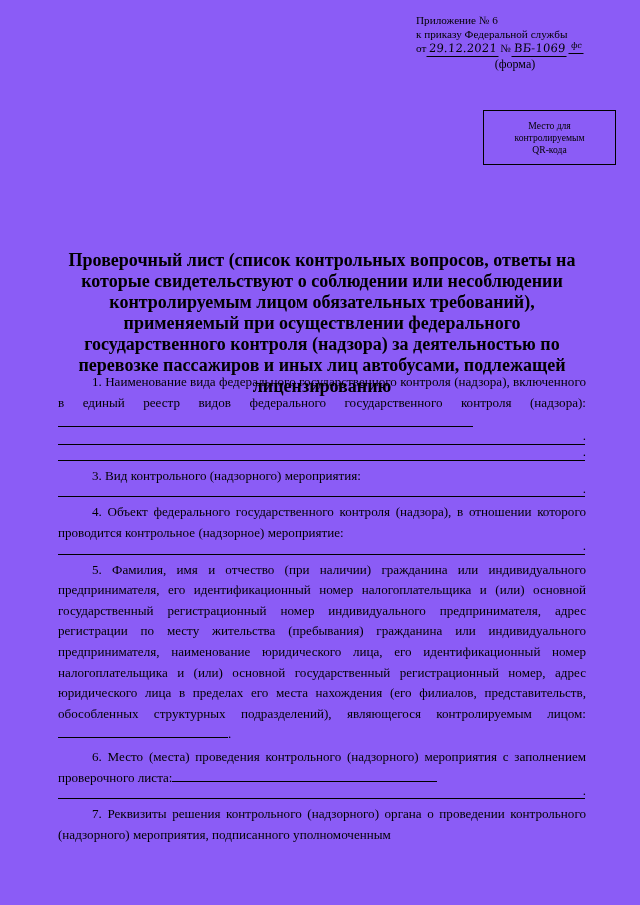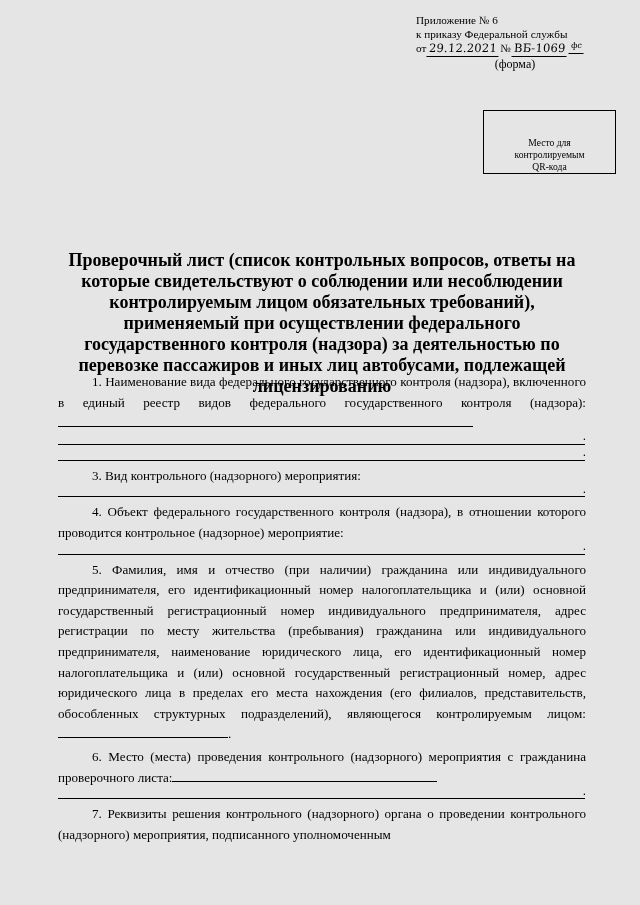--- a/index.html
+++ b/index.html
@@ -4,21 +4,21 @@
 <style>
   html, body {
     margin: 0;
     padding: 0;
     background: #ffffff;
   }
   .page {
     position: relative;
     width: 640px;
     height: 905px;
-    background: #e5e5e5;
+    background: #8b5cf6;
     font-family: "Liberation Serif", "DejaVu Serif", serif;
     color: #000000;
     overflow: hidden;
   }
 
   
   .header-block {
     position: absolute;
     left: 416px;
     top: 14px;
@@ -57,27 +57,27 @@
     margin-top: 1px;
     font-size: 12px;
   }
 
   
   .qr-box {
     position: absolute;
     left: 483px;
     top: 110px;
     width: 133px;
-    height: 64px;
+    height: 55px;
     border: 1px solid #000;
     box-sizing: border-box;
     display: flex;
     flex-direction: column;
     align-items: center;
-    justify-content: flex-end;
+    justify-content: center;
     font-size: 9.6px;
     line-height: 12px;
     text-align: center;
   }
 
   
   .doc-title {
     position: absolute;
     left: 58px;
     top: 250px;
@@ -203,21 +203,21 @@
     <div class="item">
       <p class="indent">
         <span>5.</span>
         <span>Фамилия, имя и отчество (при наличии) гражданина или индивидуального предпринимателя, его идентификационный номер налогоплательщика и (или) основной государственный регистрационный номер индивидуального предпринимателя, адрес регистрации по месту жительства (пребывания) гражданина или индивидуального предпринимателя, наименование  юридического лица, его идентификационный номер налогоплательщика и (или) основной государственный регистрационный номер, адрес юридического лица в пределах его места нахождения (его филиалов, представительств, обособленных структурных подразделений), являющегося контролируемым лицом:</span><span class="fill" style="width:170px;"></span>.
       </p>
     </div>
 
     <div class="item">
       <p class="indent">
         <span>6.</span>
-        <span>Место (места) проведения контрольного (надзорного) мероприятия с гражданина проверочного листа:</span><span class="fill" style="width:265px;"></span>
+        <span>Место (места) проведения контрольного (надзорного) мероприятия с заполнением проверочного листа:</span><span class="fill" style="width:265px;"></span>
       </p>
       <span class="rule-row">
         <span class="seg" style="left:0; width:527px;"></span>
         <span class="dot-end" style="right:0; bottom:1px;">.</span>
       </span>
     </div>
 
     <div class="item">
       <p class="indent">
         <span>7.</span>

